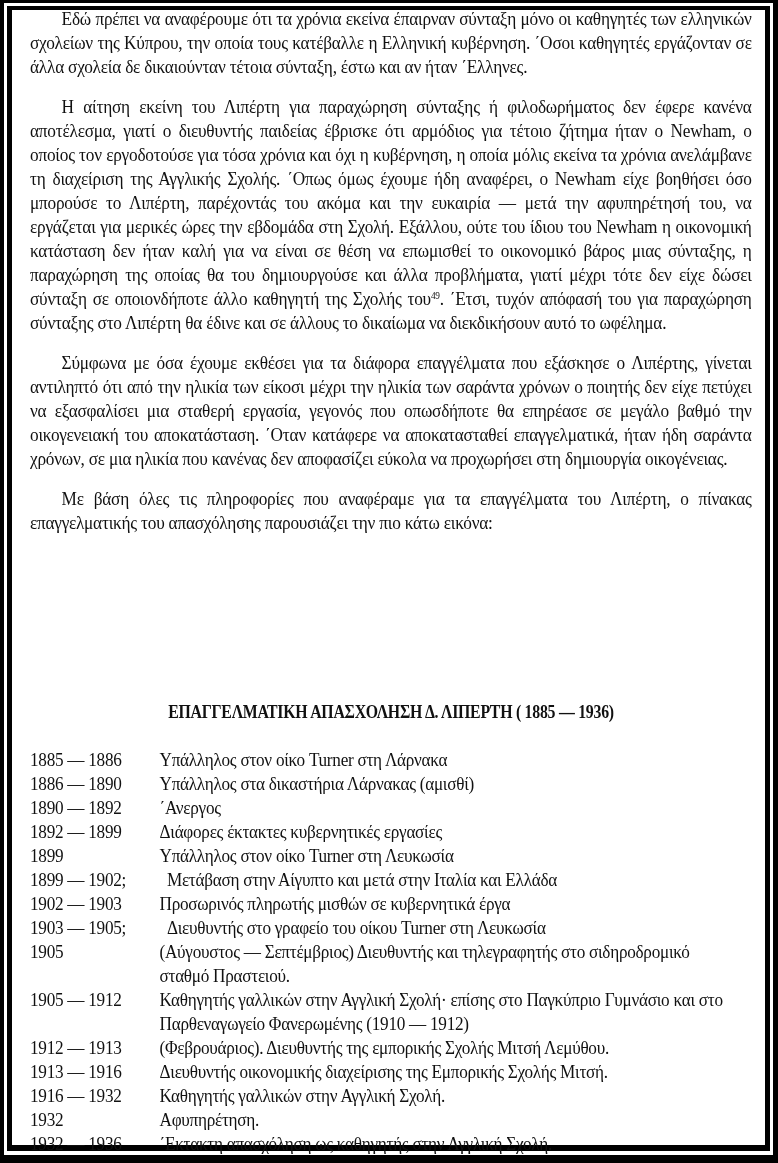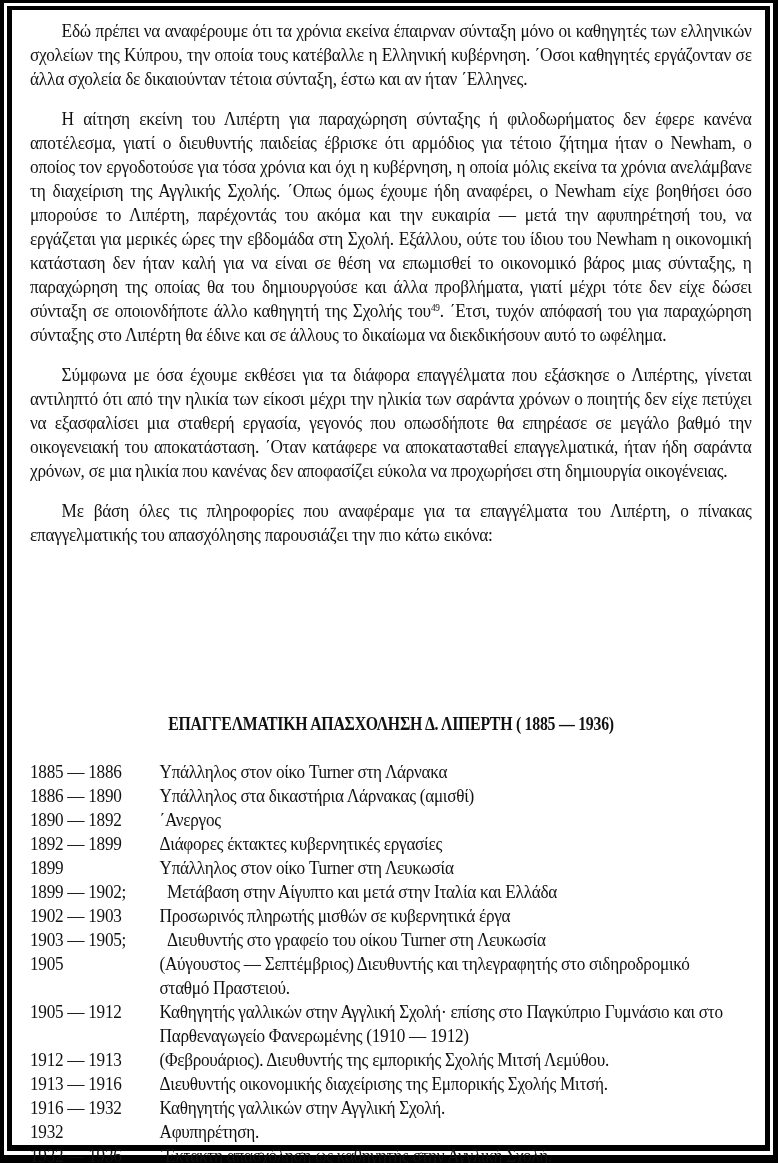--- a/index.html
+++ b/index.html
@@ -11,21 +11,21 @@
   .frame-outer {
     position: absolute; left: 0; top: 0; width: 778px; height: 1163px;
     box-sizing: border-box; border: 4px solid #000;
     border-top-width: 3px; border-bottom-width: 8px; border-right-width: 5px;
   }
   .frame-inner {
     position: absolute; left: 7px; top: 6px; right: 8px; bottom: 12px;
     box-sizing: border-box; border: 5px solid #000; border-top-width: 4px; border-bottom-width: 6px;
   }
   .page {
-    position: absolute; left: 30px; top: 19px; width: 722px;
+    position: absolute; left: 30px; top: 7px; width: 722px;
   }
   .para {
     font-size: 18.6px; line-height: 24px;
     text-align: justify; text-indent: 34px;
     margin: 0 0 16px 0;
     letter-spacing: -0.25px;
     transform: scaleX(0.93); transform-origin: left top; width: 776px;
   }
   .para sup { font-size: 10px; line-height: 0; vertical-align: 6px; }
   .table-title {

